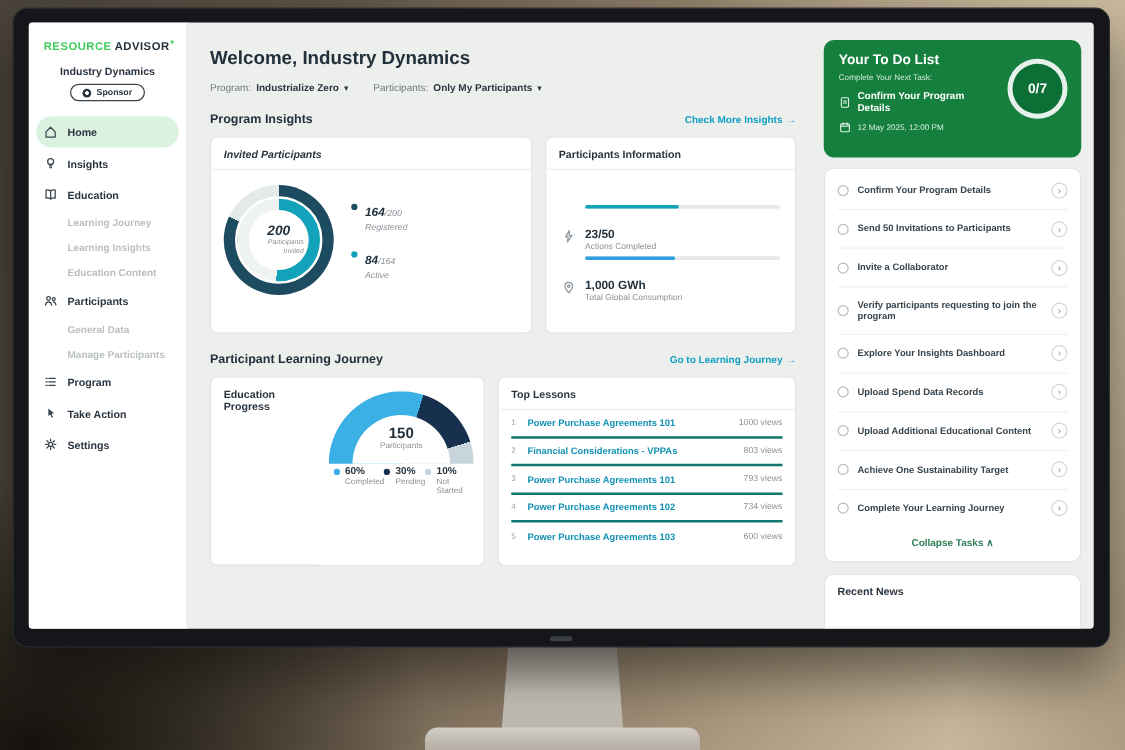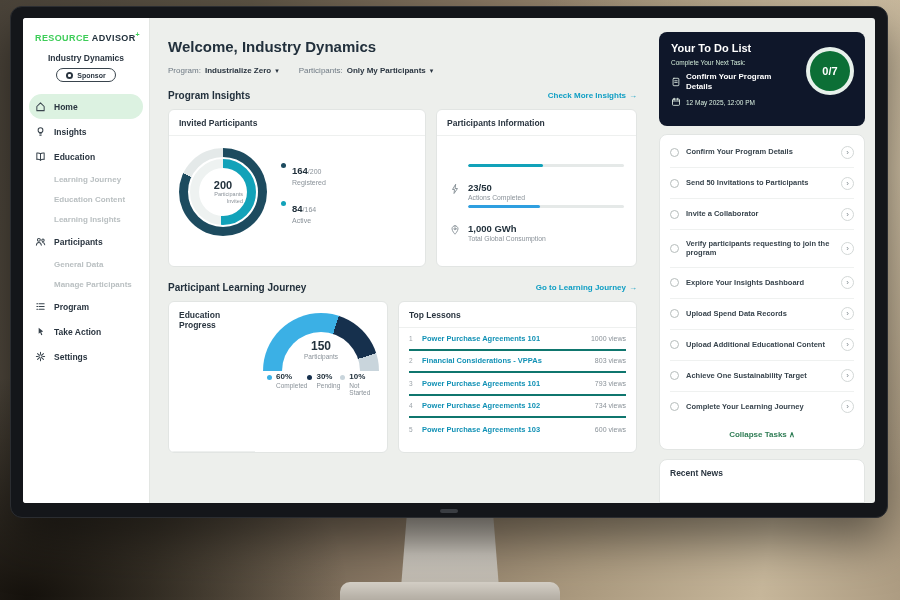--- a/index.html
+++ b/index.html
@@ -54,21 +54,21 @@
   .f-value { font-size:8px; font-weight:bold; color:#2a3540; }
   .chev { font-size:7px; color:#2a3540; }
   .section-row { display:flex; justify-content:space-between; align-items:center; margin-top:15px; margin-bottom:8px; }
   .section-title { font-size:10px; font-weight:bold; color:#22303c; }
   .section-link { font-size:8px; font-weight:bold; color:#0f9ec4; cursor:pointer; display:flex; align-items:center; gap:3px; text-decoration:none; }
   .cards-row { display:flex; gap:10px; }
   .card { background:#fff; border:1px solid #e2e5e3; border-radius:6px; overflow:hidden; }
   .card-title { font-size:8.5px; font-weight:bold; color:#2a3540; padding:8px 10px 7px; border-bottom:1px solid #eef0ef; }
 
   
-  .card-invited { width:258px; height:158px; }
+  .card-invited { width:258px; height:158px;font-style:italic; }
   .invited-body { display:flex; align-items:center; gap:14px; padding:12px 10px; }
   .donut { width:88px; height:88px; border-radius:50%; position:relative; flex:none; }
   .donut-inner { position:absolute; inset:9px; border-radius:50%; border:2px solid #fff; }
   .donut-hole { position:absolute; inset:9px; border-radius:50%; background:#fff; display:flex; flex-direction:column;
     align-items:center; justify-content:center; text-align:right; }
   .donut-val { font-size:11px; font-weight:bold; color:#22313c; }
   .donut-sub { font-size:5.5px; color:#8a9299; width:40px; line-height:1.2; }
   .ilegend { display:flex; flex-direction:column; gap:12px; }
   .ilegend-item { display:flex; gap:6px; }
   .ldot { width:5px; height:5px; border-radius:50%; margin-top:3px; flex:none; }
@@ -106,21 +106,21 @@
   .card-lessons { flex:1; height:152px; display:flex; flex-direction:column; }
   .lessons-body { flex:1; padding:0 10px; }
   .lesson-row { display:flex; align-items:center; gap:7px; height:22.5px; border-bottom:2px solid #0f766e; cursor:default; }
   .lesson-row:last-child { border-bottom:none; }
   .lnum { font-size:6.5px; color:#9aa2a8; width:6px; flex:none; }
   .ltitle { flex:1; font-size:7.5px; font-weight:600; color:#1191b5; cursor:pointer; }
   .lviews { font-size:7px; color:#8a9299; }
 
   
   .todo-panel { position:absolute; top:14px; right:10px; width:206px; }
-  .todo-green { background:#0f172a; border-radius:8px; padding:10px 12px 12px; color:#fff; position:relative; min-height:94px; }
+  .todo-green { background:#15803d; border-radius:8px; padding:10px 12px 12px; color:#fff; position:relative; min-height:94px; }
   .tg-title { font-size:11px; font-weight:bold; }
   .tg-sub { font-size:6.5px; color:#cfe9d6; margin:5px 0 6px; }
   .tg-row { display:flex; align-items:center; gap:5px; width:128px; }
   .tg-task { font-size:8px; font-weight:bold; line-height:1.25; }
   .tg-date { font-size:6.5px; color:#d9efe0; }
   .gc-ico * { stroke:#e8f5ec; fill:none; stroke-width:1; stroke-linecap:round; stroke-linejoin:round; }
   .tg-circle { position:absolute; right:11px; top:15px; width:48px; height:48px; border-radius:50%;
     background:#0c6f36; border:4px solid rgba(255,255,255,0.9); display:flex; align-items:center; justify-content:center;
     font-size:11px; font-weight:bold; color:#fff; }
   .todo-tasks { background:#fff; border:1px solid #e2e5e3; border-radius:8px; margin-top:8px; padding:2px 10px 0; }
@@ -173,24 +173,24 @@
             <svg class="nav-ico" viewBox="0 0 12 12" width="11" height="11">
                 <path d="M6 3C5 2.2 3.5 2 2 2.2v7c1.5-.2 3 .1 4 .8 1-.7 2.5-1 4-.8v-7C8.5 2 7 2.2 6 3z"></path>
                 <path d="M6 3v7"></path>
               </svg>
             <span>Education</span>
           </div>
           <div class="nav-sub">
             <span>Learning Journey</span>
           </div>
           <div class="nav-sub">
+            <span>Learning Insights</span>
+          </div>
+          <div class="nav-sub">
             <span>Education Content</span>
-          </div>
-          <div class="nav-sub">
-            <span>Learning Insights</span>
           </div>
           <div class="nav-item">
             <svg class="nav-ico" viewBox="0 0 12 12" width="11" height="11">
                 <circle cx="4.2" cy="4.2" r="1.6"></circle>
                 <path d="M1.5 10c.3-2 1.4-3 2.7-3s2.4 1 2.7 3"></path>
                 <circle cx="8.7" cy="4.6" r="1.3"></circle>
                 <path d="M8.4 7.1c1.2.1 2 1 2.2 2.5"></path>
               </svg>
             <span>Participants</span>
           </div>

